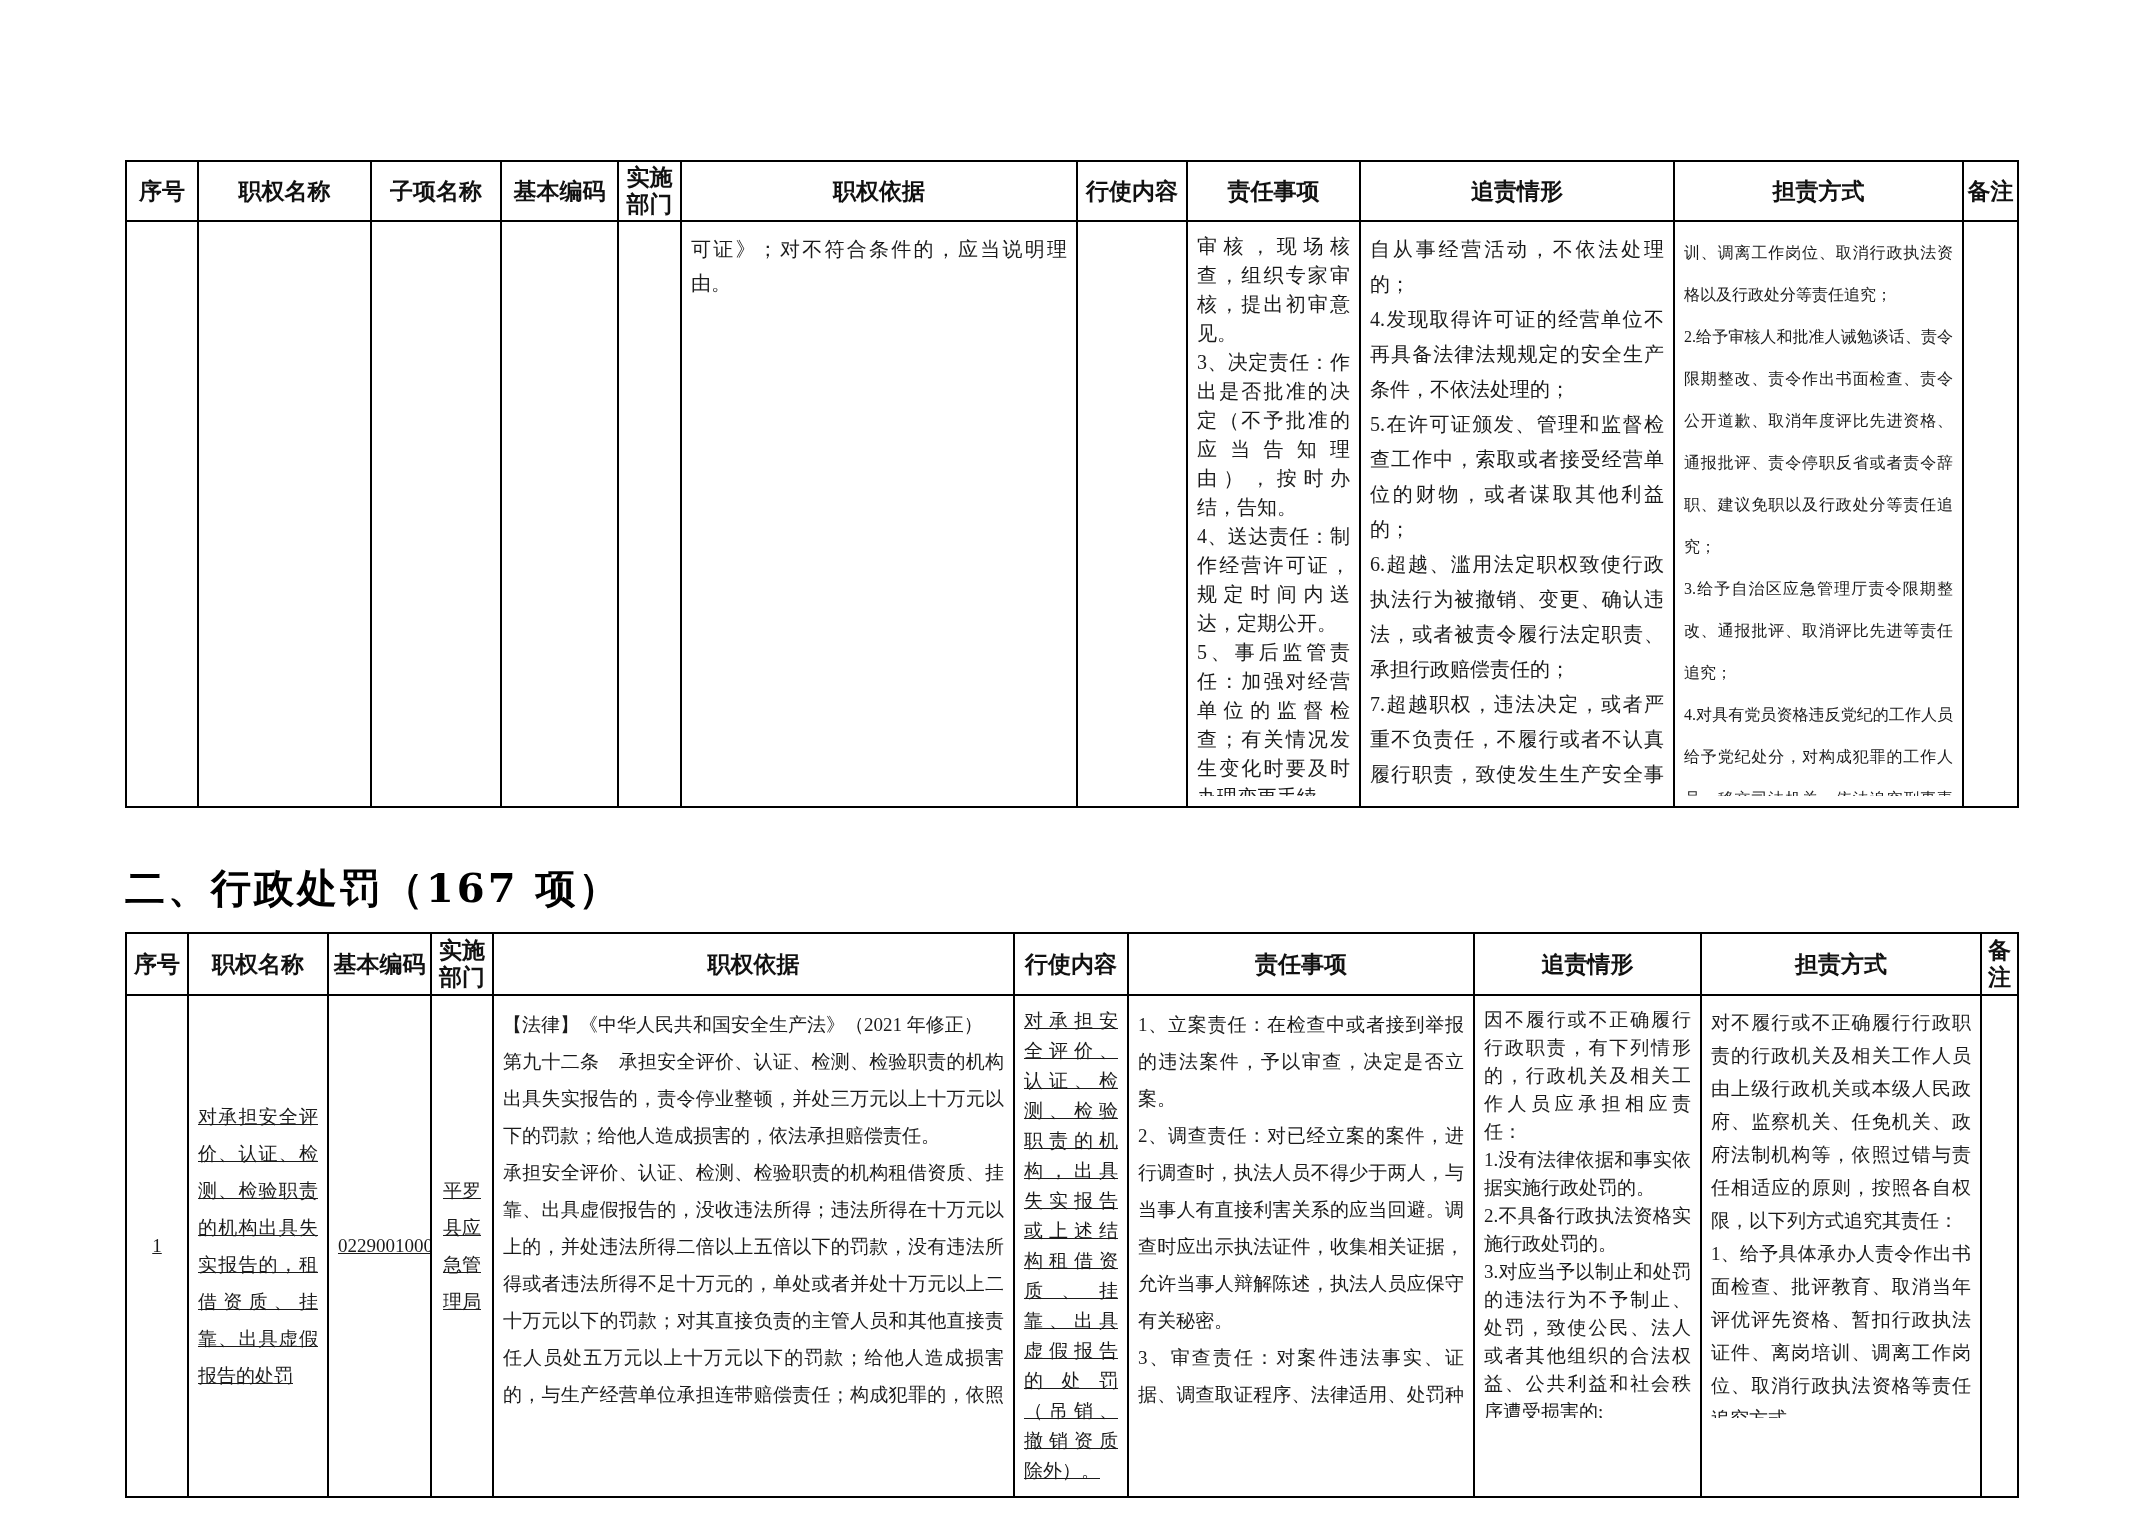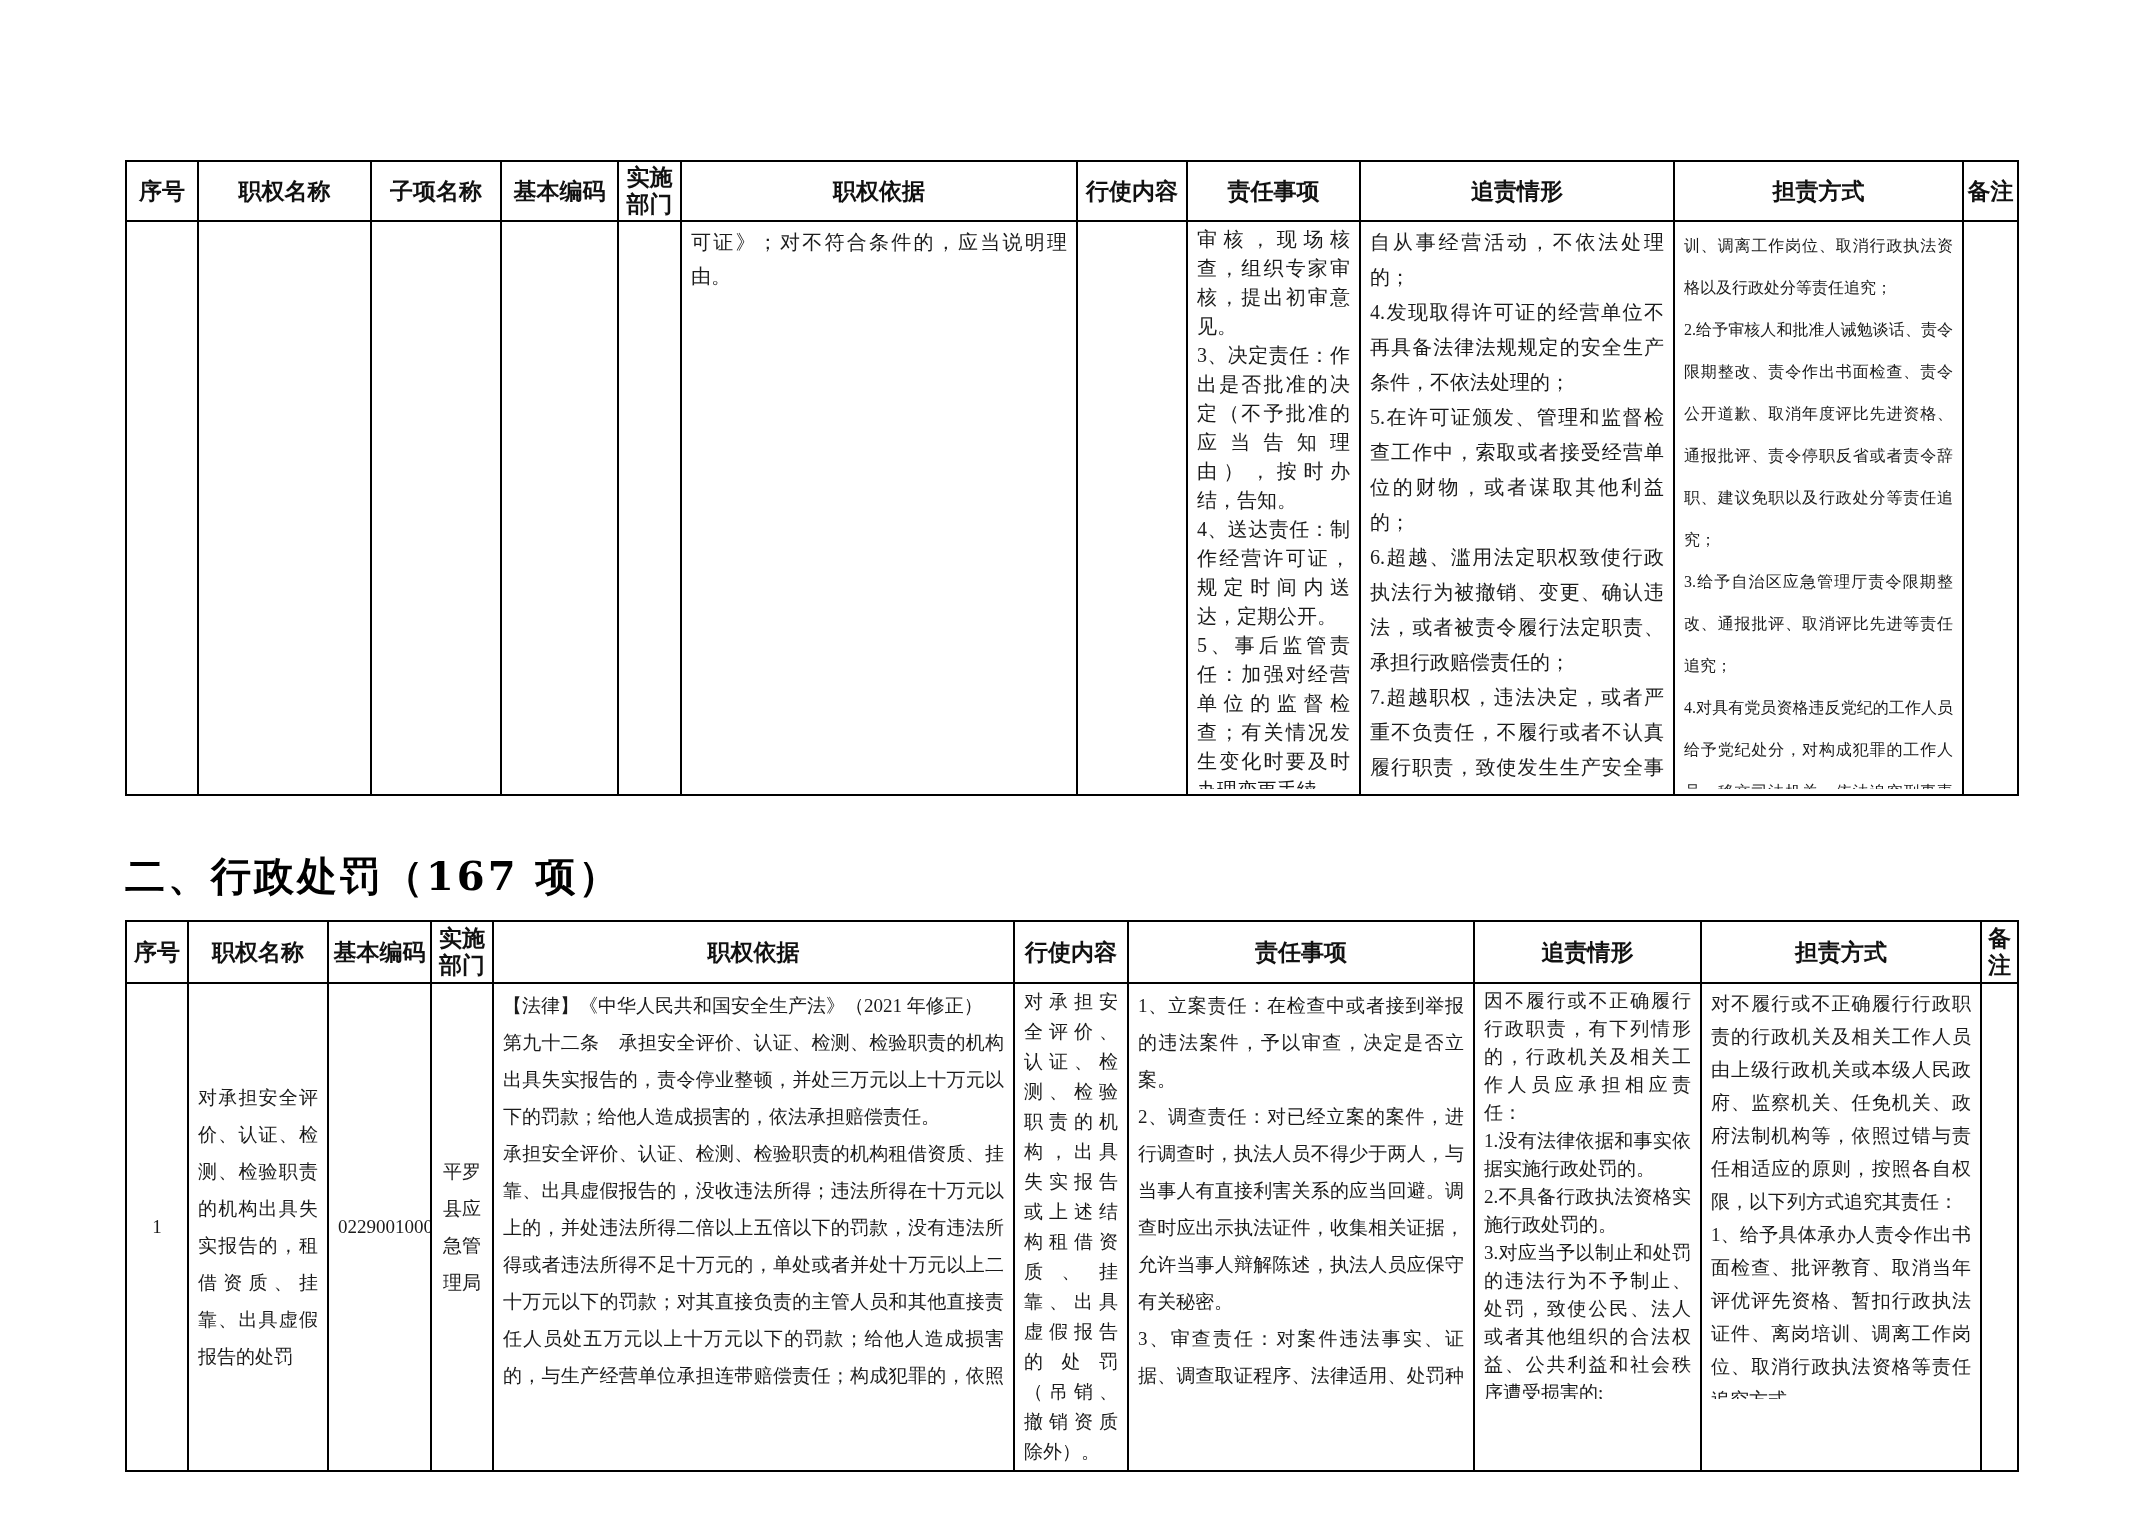--- a/index.html
+++ b/index.html
@@ -28,21 +28,21 @@
     font-weight: 700;
     font-size: 23px;
     line-height: 27px;
     text-align: center;
     vertical-align: middle;
     padding: 2px 2px;
     color: #111;
   }
   td {
     vertical-align: top;
-    padding: 3px 9px;
+    padding: 10px 9px;
     font-size: 20px;
   }
   .t1 { margin-top: 160px; }
   .t1 .hrow { height: 55px; }
   .t1 .brow { height: 574px; }
   .t2 .hrow { height: 62px; }
   .t2 .brow { height: 424px; }
 
   .section-title {
     width: 1890px;
@@ -59,21 +59,21 @@
 
   .cellbox {
     white-space: pre-line;
     text-align: justify;
     text-justify: inter-ideograph;
     overflow: hidden;
   }
   .clip1 { max-height: 564px; }
   .clip2 { max-height: 412px; }
 
-  .mid { vertical-align: middle; }
+  .mid { vertical-align: middle; text-decoration: underline; }
   .ctr { text-align: center; }
 
   
   .lh-zqyj1 { line-height: 34px; }
   .lh-zrsx1 { line-height: 29px; font-size: 20px; }
   .lh-zzqx1 { line-height: 35px; font-size: 20px; }
   .lh-dzfs1 { line-height: 42px; font-size: 16px; }
 
   .t2 td { font-size: 19px; }
   .lh-zqmc2 { line-height: 37px; }

